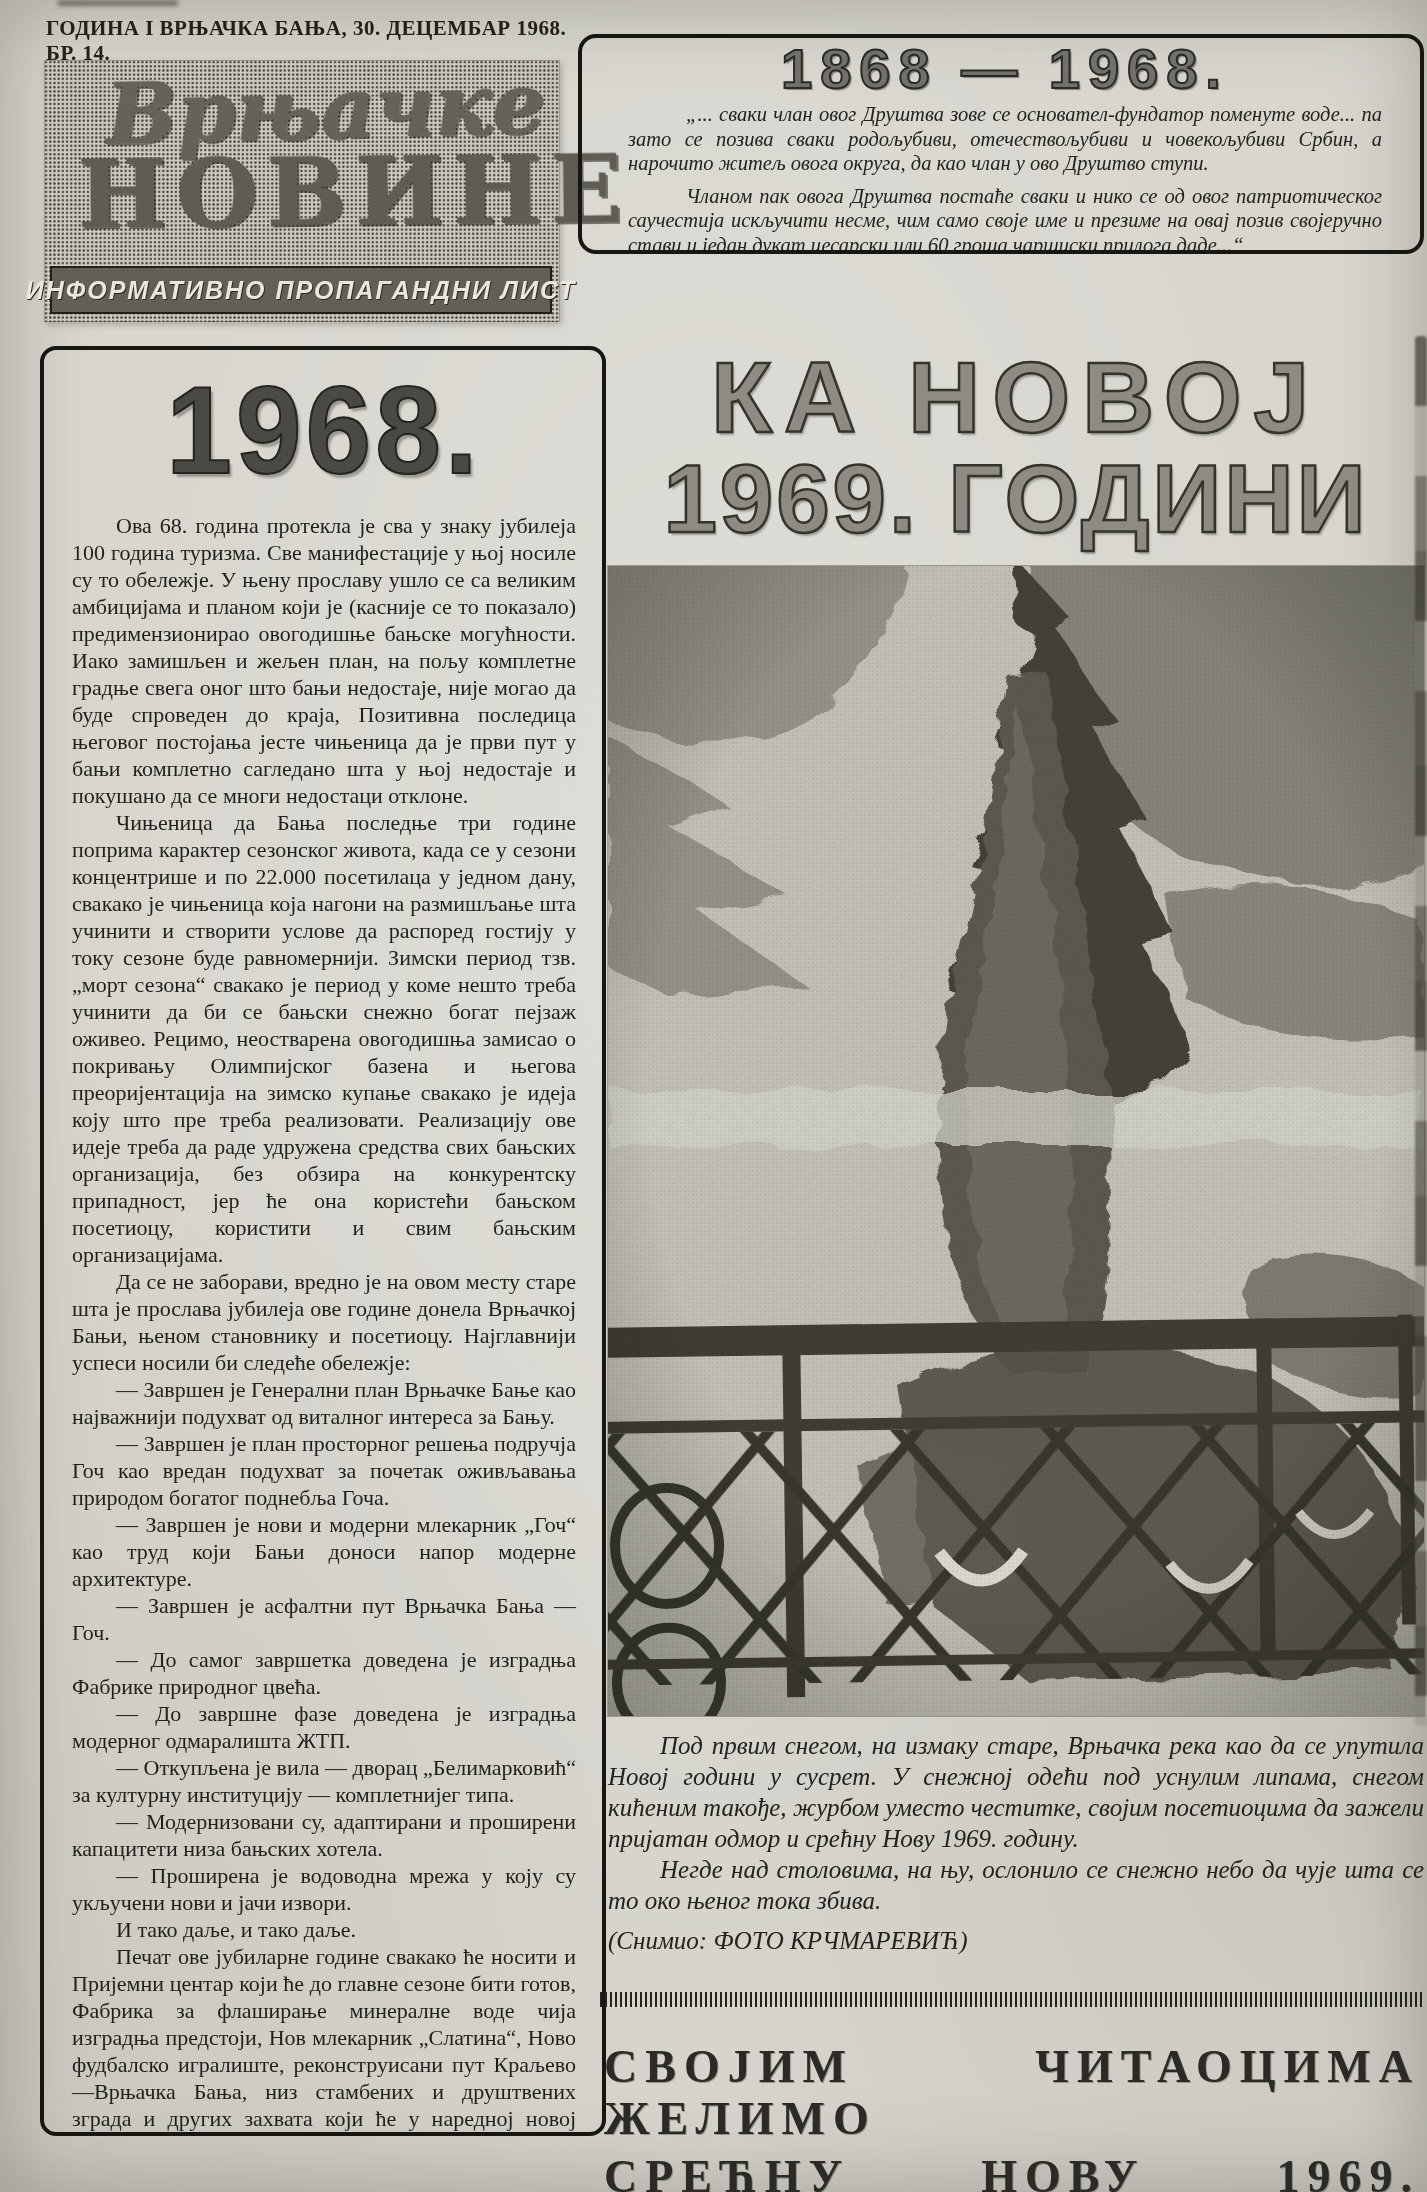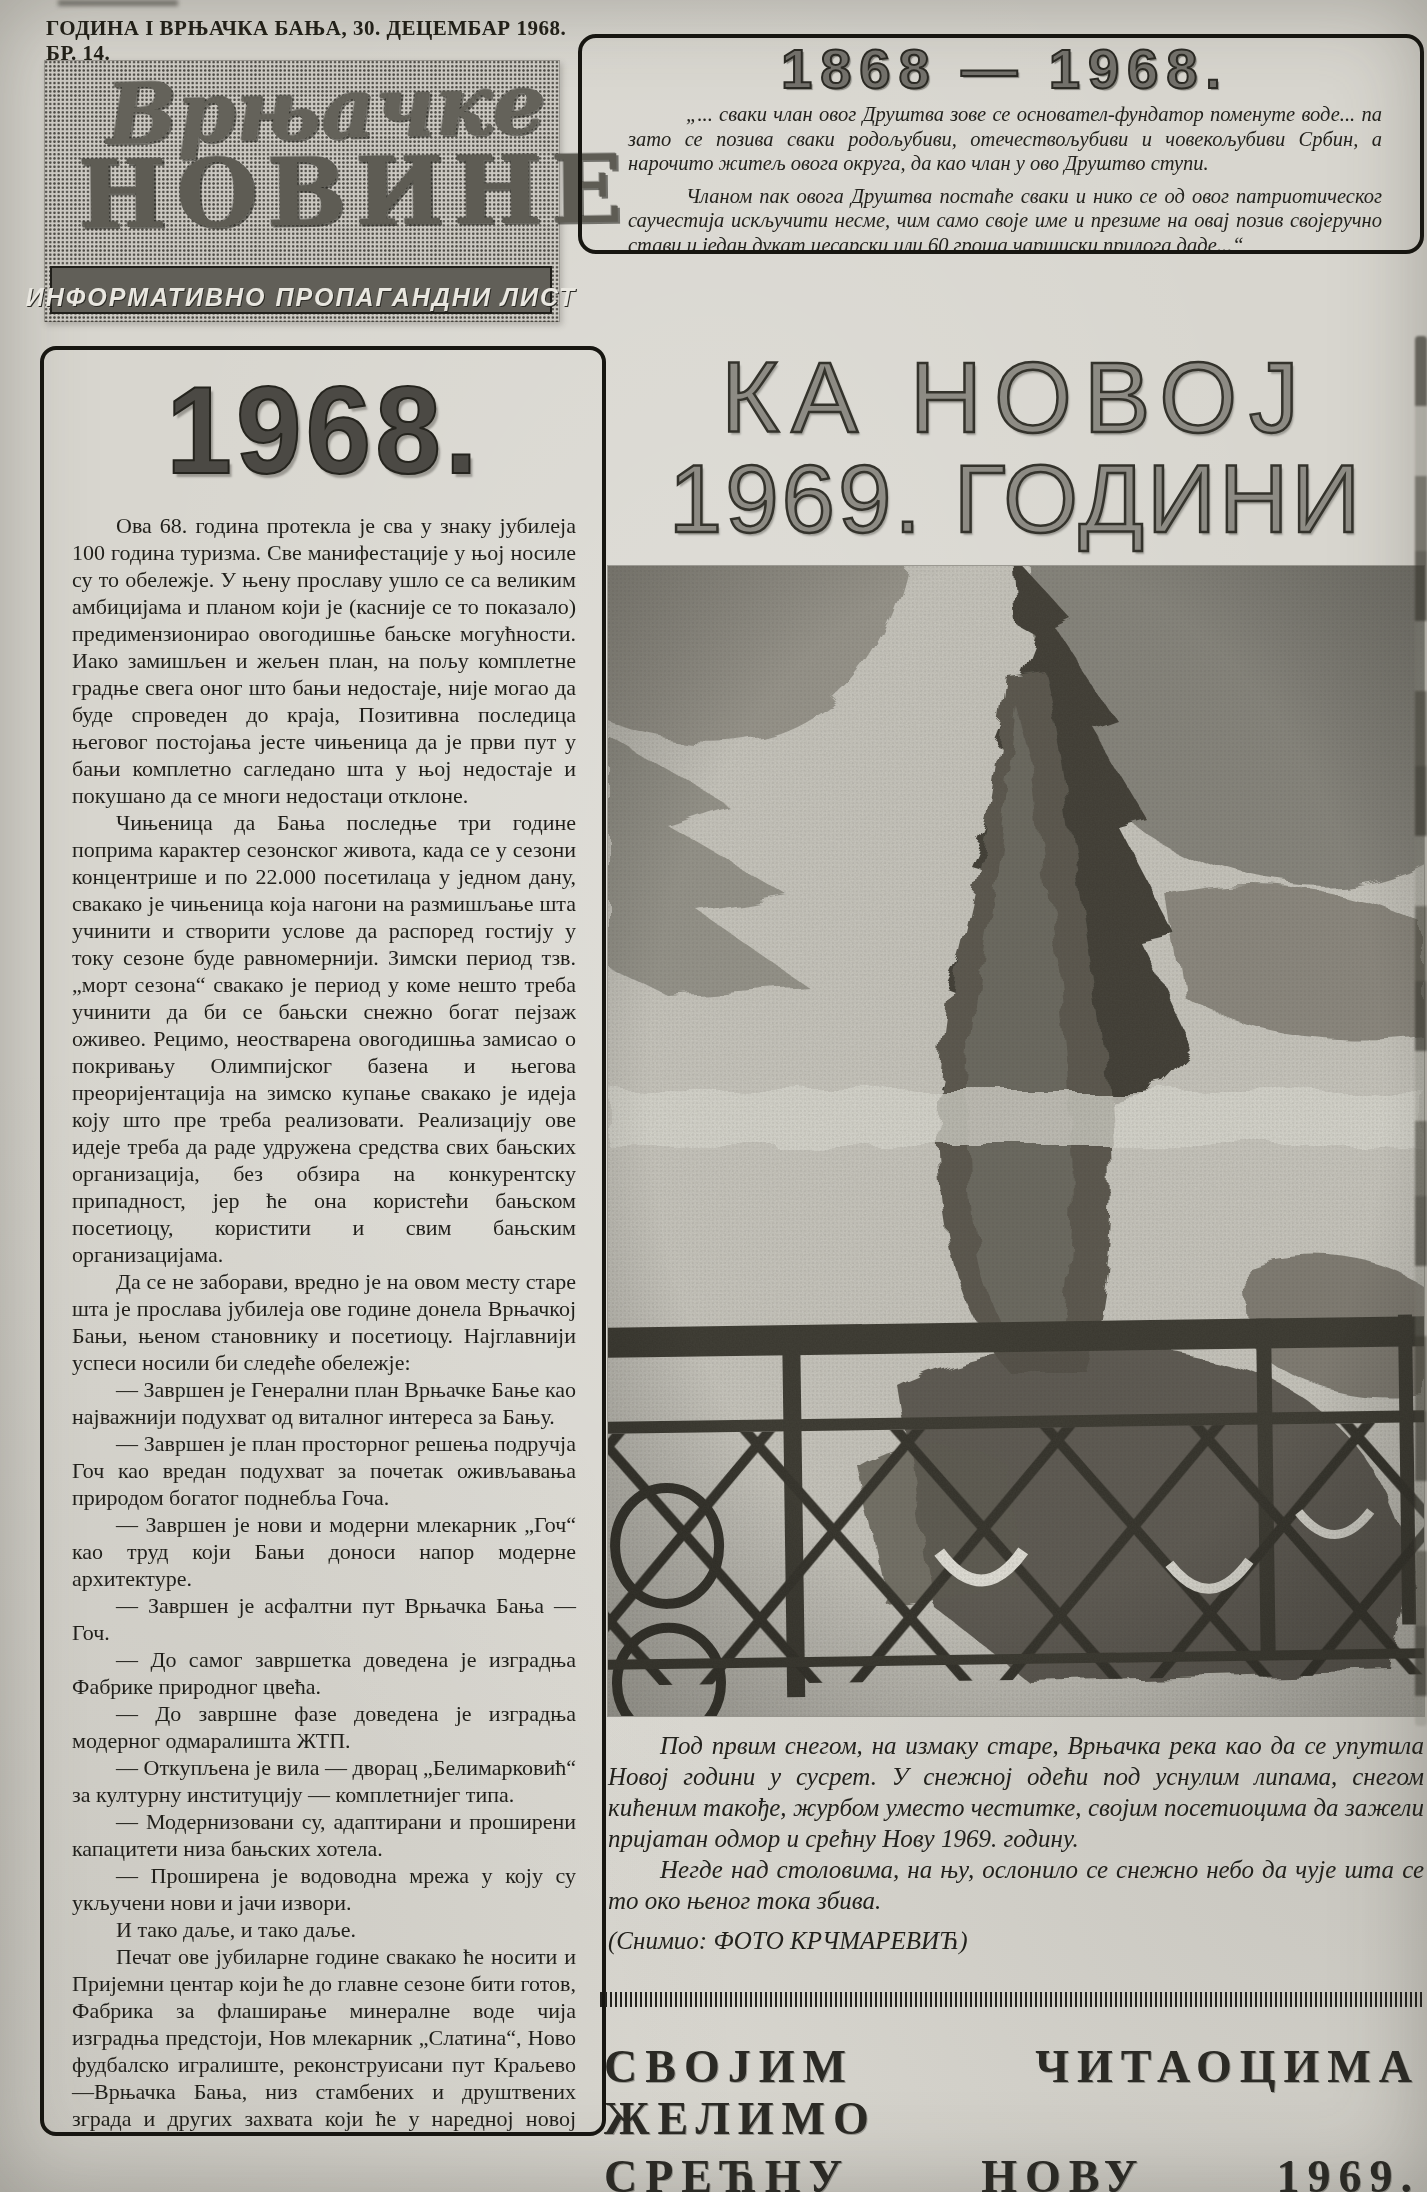--- a/index.html
+++ b/index.html
@@ -33,21 +33,21 @@
   }
   .masthead-caps{
     font-family:"DejaVu Serif", serif;font-weight:bold;
     font-size:94px;line-height:96px;letter-spacing:9px;color:#5e5c54;
     margin:-8px 0 0 34px;transform:rotate(-.6deg);
     text-shadow:2px 2px 0 rgba(28,27,22,.55), -1px -1px 0 rgba(28,27,22,.3);
   }
   .masthead-bar{
     position:absolute;left:6px;right:8px;bottom:8px;height:44px;
     background:#615f58;border:2px solid #201f1a;
-    display:flex;align-items:flex-end;justify-content:center;
+    display:flex;align-items:center;justify-content:center;
   }
   .masthead-bar span{
     font-family:"Liberation Sans", sans-serif;font-weight:bold;font-style:italic;
     font-size:25px;letter-spacing:2px;color:#e9e7e0;text-shadow:1px 1px 0 #2c2b26;
     white-space:nowrap;
   }
   
   .jubilee-box{
     position:absolute;left:578px;top:34px;width:846px;height:220px;
     border:4px solid #171611;border-radius:18px;
@@ -83,21 +83,21 @@
     text-shadow:3px 3px 2px rgba(42,40,34,.35);
     transform:scaleY(1.06);margin:6px 0 16px;
   }
   .article-body p{
     font-size:22px;line-height:27px;text-align:justify;margin:0;
     text-indent:44px;color:#201f1a;
   }
   
   .ny-headline{
     position:absolute;left:608px;top:346px;width:816px;text-align:center;
-    font-family:"Liberation Sans", sans-serif;font-weight:normal;color:#8d8b84;
+    font-family:"Liberation Sans", sans-serif;font-weight:bold;color:#8d8b84;
   }
   .ny-line1{
     font-size:100px;line-height:102px;letter-spacing:12px;
     -webkit-text-stroke:2.5px #34332c;text-shadow:2px 3px 2px rgba(40,39,33,.35);
   }
   .ny-line2{
     font-size:96px;line-height:102px;letter-spacing:3px;
     -webkit-text-stroke:2.5px #34332c;text-shadow:2px 3px 2px rgba(40,39,33,.35);
   }
   

